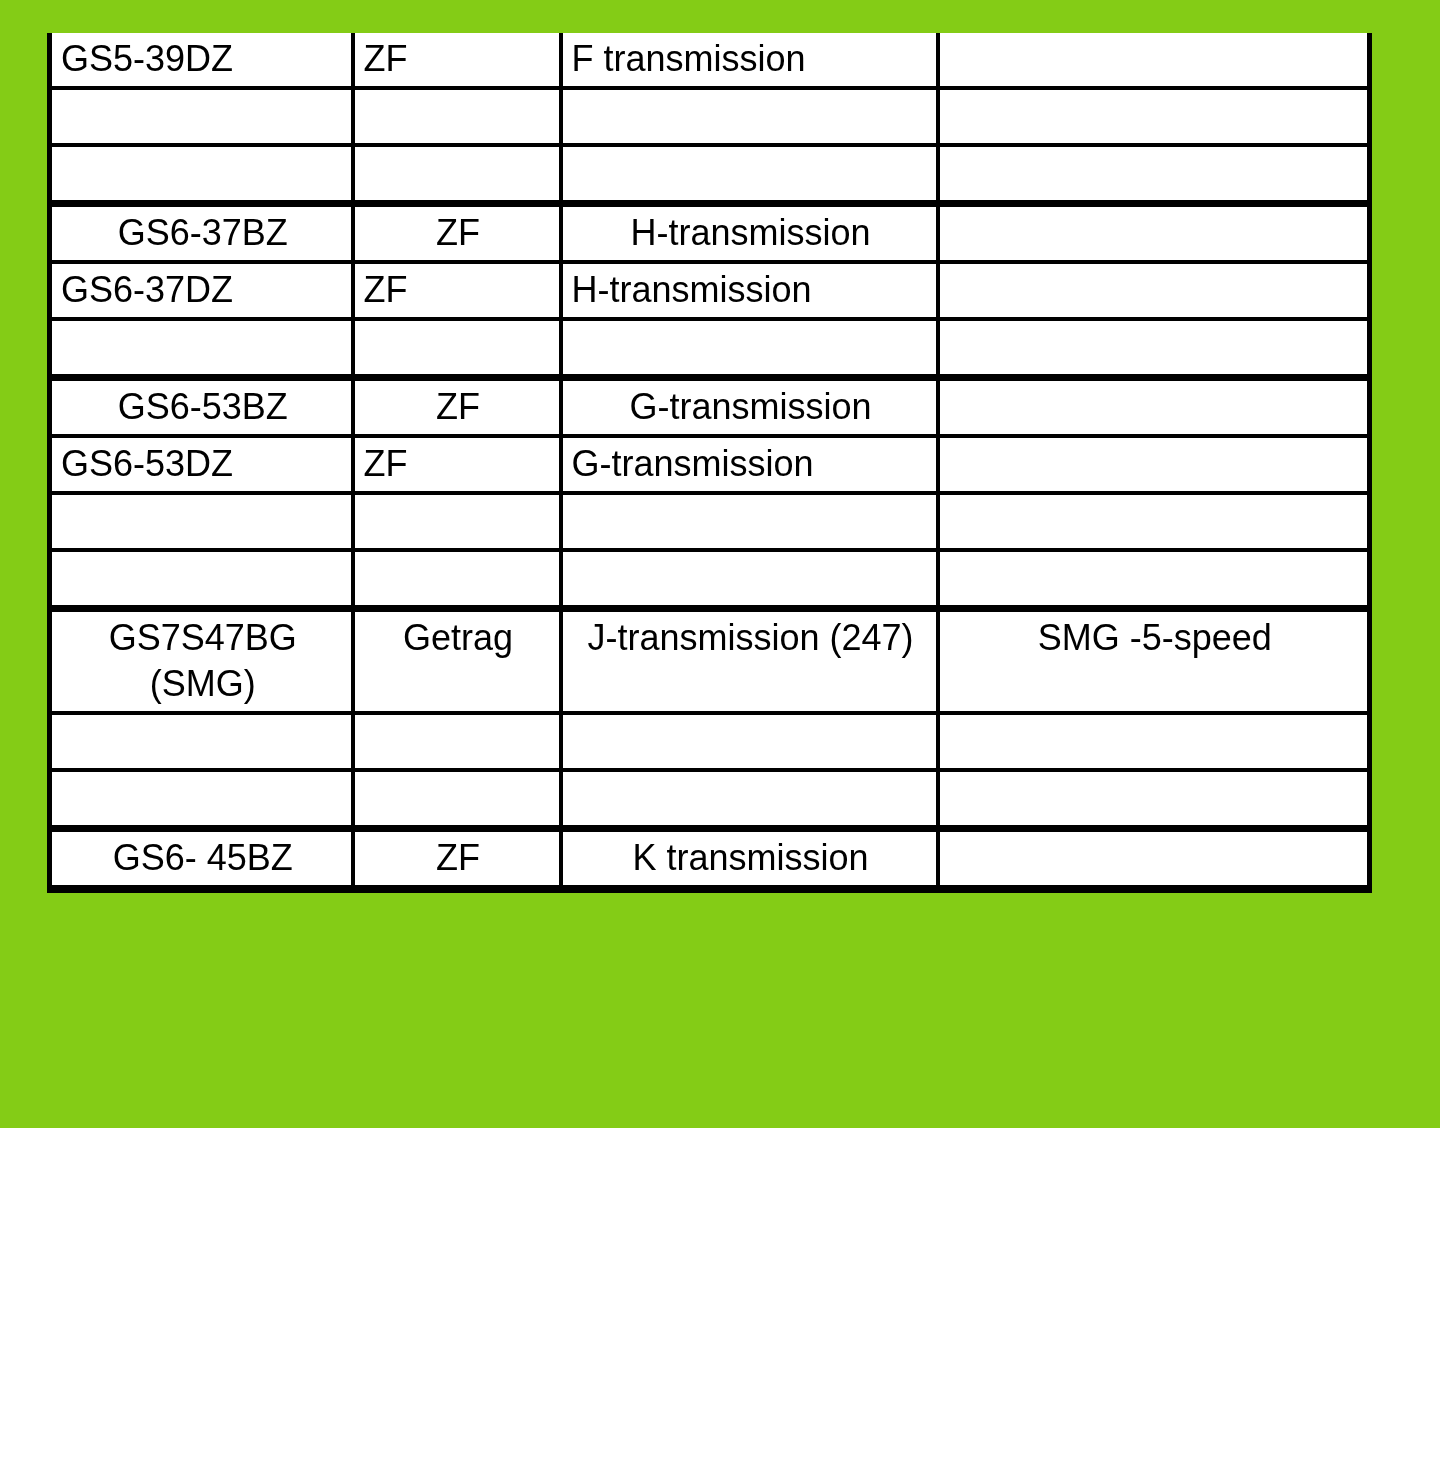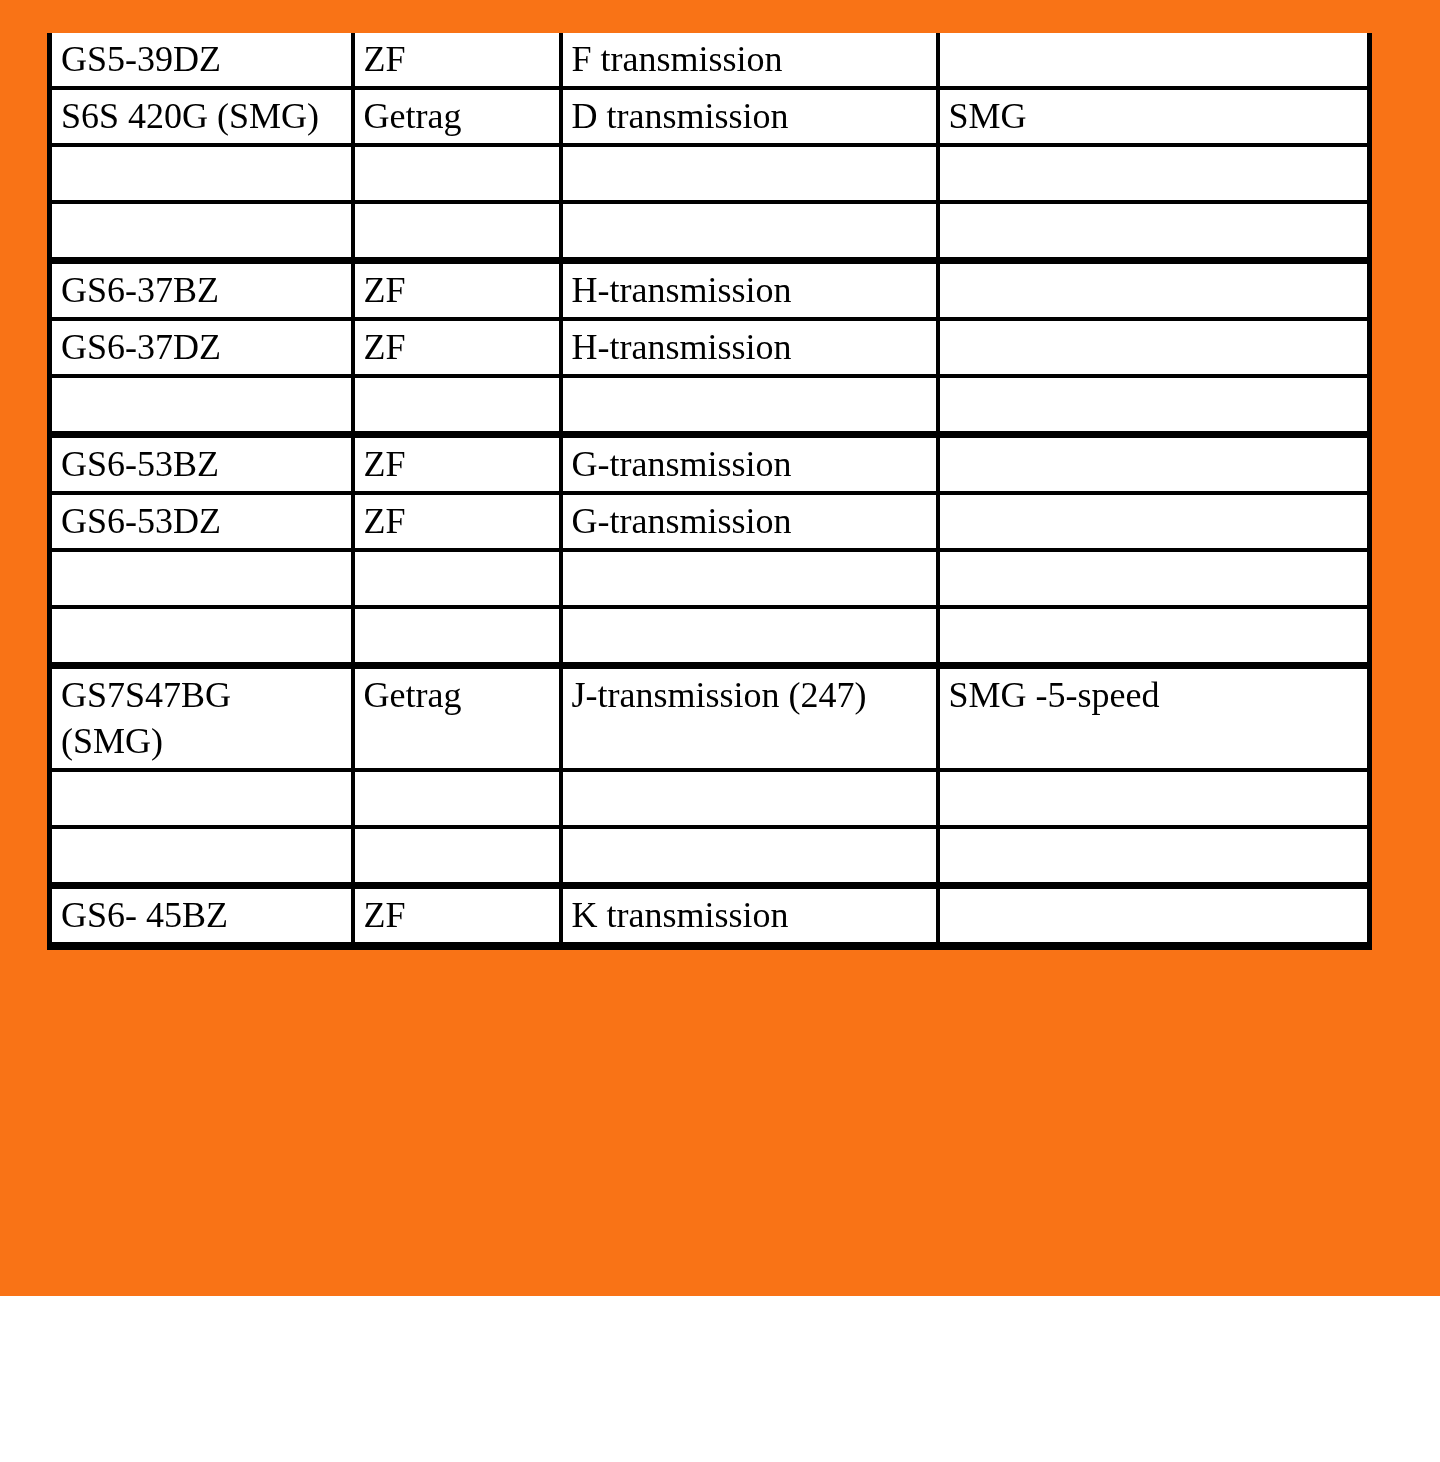--- a/index.html
+++ b/index.html
@@ -7,23 +7,22 @@
     padding: 0;
     background: #ffffff;
     width: 1440px;
     height: 1462px;
     overflow: hidden;
     font-family: "Liberation Sans", sans-serif;
   }
   .page {
     position: relative;
     width: 1440px;
-    height: 1296px;
-    background: #f97316;
-    font-family: Liberation Serif, serif;
+    height: 1128px;
+    background: #84cc16;
   }
   table.tx-table {
     position: absolute;
     left: 47px;
     top: 33px;
     border-collapse: collapse;
     table-layout: fixed;
     width: 1320px;
     background: #ffffff;
   }
@@ -43,21 +42,21 @@
     white-space: pre-line;
     overflow: hidden;
   }
   
   table.tx-table { border-left: 5px solid #000000; border-right: 5px solid #000000; }
   table.tx-table tr td:first-child { border-left-width: 5px; }
   table.tx-table tr td:last-child  { border-right-width: 5px; }
   
   table.tx-table tr:first-child td { border-top: none; }
   
-  table.tx-table tr.section-start td { border-top-width: 7px; }
+  table.tx-table tr.section-start td { border-top-width: 7px; text-align: center; }
   
   table.tx-table tr:last-child td { border-bottom-width: 8px; }
   
   table.tx-table tr.tall td { height: 96px; }
 </style>
 </head>
 <body>
 
 <div class="page">
   <table class="tx-table">
@@ -66,26 +65,20 @@
         <col class="c2">
         <col class="c3">
         <col class="c4">
     </colgroup>
     <tbody id="table-body">
         <tr>
           <td>GS5-39DZ</td>
           <td>ZF</td>
           <td>F transmission</td>
           <td></td>
-        </tr>
-        <tr>
-          <td>S6S 420G (SMG)</td>
-          <td>Getrag</td>
-          <td>D transmission</td>
-          <td>SMG</td>
         </tr>
         <tr>
           <td></td>
           <td></td>
           <td></td>
           <td></td>
         </tr>
         <tr>
           <td></td>
           <td></td>

